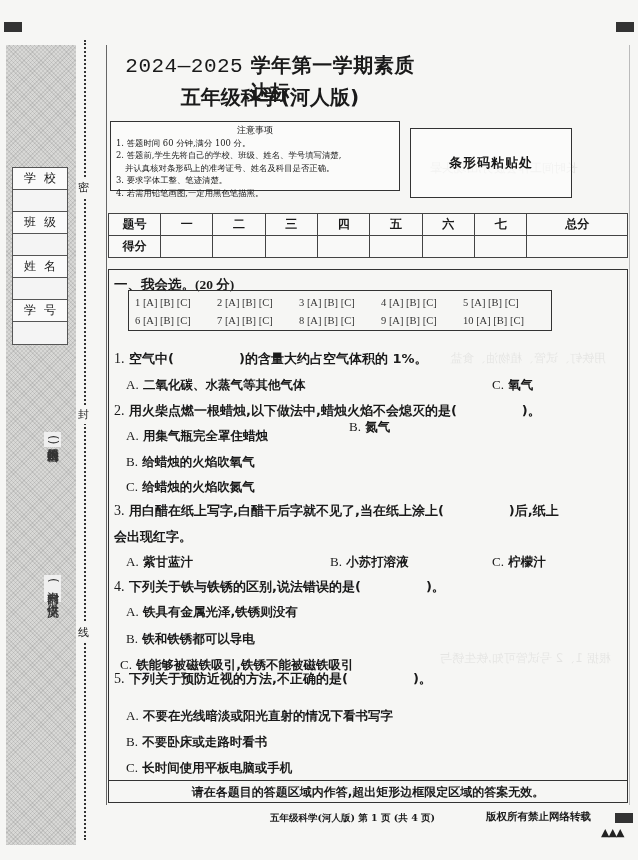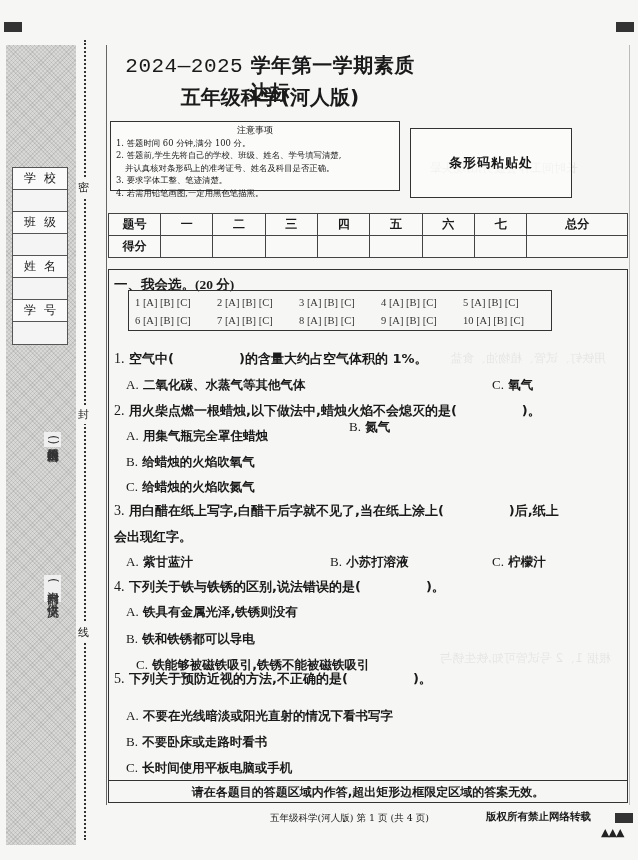--- a/index.html
+++ b/index.html
@@ -50,21 +50,21 @@
   .answer-row { display: flex; height: 18px; align-items: center; }
   .answer-item { width: 84px; white-space: nowrap; }
 
   .q { position: absolute; left: 114px; font-size: 13px; font-weight: bold; white-space: nowrap; }
   .q .num { font-family: "Liberation Serif", serif; font-weight: normal; font-size: 14px; }
   .opt { position: absolute; font-size: 12.5px; font-weight: bold; white-space: nowrap; }
   .opt .lt { font-family: "Liberation Serif", serif; font-weight: normal; font-size: 13px; }
 
   .footer-bar { position: absolute; left: 108px; top: 780px; width: 520px; height: 23px; border-top: 1.5px solid #333; display: flex; align-items: center; justify-content: center; font-size: 12px; font-weight: bold; }
 
-  .page-footer { position: absolute; left: 270px; top: 812px; font-family: "DejaVu Serif", serif; font-size: 9.5px; font-weight: normal; }
+  .page-footer { position: absolute; left: 270px; top: 812px; font-family: "DejaVu Serif", serif; font-size: 9.5px; font-weight: bold; }
   .copyright { position: absolute; left: 470px; top: 810px; font-family: "DejaVu Serif", serif; font-size: 10.5px; font-weight: bold; padding-left: 16px; }
   .triangles { position: absolute; left: 601px; top: 826px; font-size: 11px; letter-spacing: -1px; color: #222; }
   .corner-block { position: absolute; left: 615px; top: 813px; width: 18px; height: 10px; background: #333; }
 
   .ghost { position: absolute; color: rgba(0,0,0,0.07); font-size: 12px; white-space: nowrap; transform: scaleX(-1); }
 </style>
 </head>
 <body>
 
 <div class="corner-mark" style="left:4px;top:22px;"></div>
@@ -169,21 +169,21 @@
 
 <div class="q" style="top:502px;"><span class="num">3.</span><span> 用白醋在纸上写字,白醋干后字就不见了,当在纸上涂上(　　　　　)后,纸上</span></div>
 <div class="q" style="top:528px;">会出现红字。</div>
 <div class="opt" style="left:126px;top:554px;"><span class="lt">A.</span><span> 紫甘蓝汁</span></div>
 <div class="opt" style="left:330px;top:554px;"><span class="lt">B.</span><span> 小苏打溶液</span></div>
 <div class="opt" style="left:492px;top:554px;"><span class="lt">C.</span><span> 柠檬汁</span></div>
 
 <div class="q" style="top:578px;"><span class="num">4.</span><span> 下列关于铁与铁锈的区别,说法错误的是(　　　　　)。</span></div>
 <div class="opt" style="left:126px;top:604px;"><span class="lt">A.</span><span> 铁具有金属光泽,铁锈则没有</span></div>
 <div class="opt" style="left:126px;top:631px;"><span class="lt">B.</span><span> 铁和铁锈都可以导电</span></div>
-<div class="opt" style="left:136px;top:657px;"><span class="lt">C.</span><span> 铁能够被磁铁吸引,铁锈不能被磁铁吸引</span></div>
+<div class="opt" style="left:120px;top:657px;"><span class="lt">C.</span><span> 铁能够被磁铁吸引,铁锈不能被磁铁吸引</span></div>
 
 <div class="q" style="top:670px;"><span class="num">5.</span><span> 下列关于预防近视的方法,不正确的是(　　　　　)。</span></div>
 <div class="opt" style="left:126px;top:708px;"><span class="lt">A.</span><span> 不要在光线暗淡或阳光直射的情况下看书写字</span></div>
 <div class="opt" style="left:126px;top:734px;"><span class="lt">B.</span><span> 不要卧床或走路时看书</span></div>
 <div class="opt" style="left:126px;top:760px;"><span class="lt">C.</span><span> 长时间使用平板电脑或手机</span></div>
 
 <div class="footer-bar">请在各题目的答题区域内作答,超出矩形边框限定区域的答案无效。</div>
 
 <div class="page-footer">五年级科学(河人版) 第 1 页 (共 4 页)</div>
 <div class="copyright">版权所有禁止网络转载</div>

